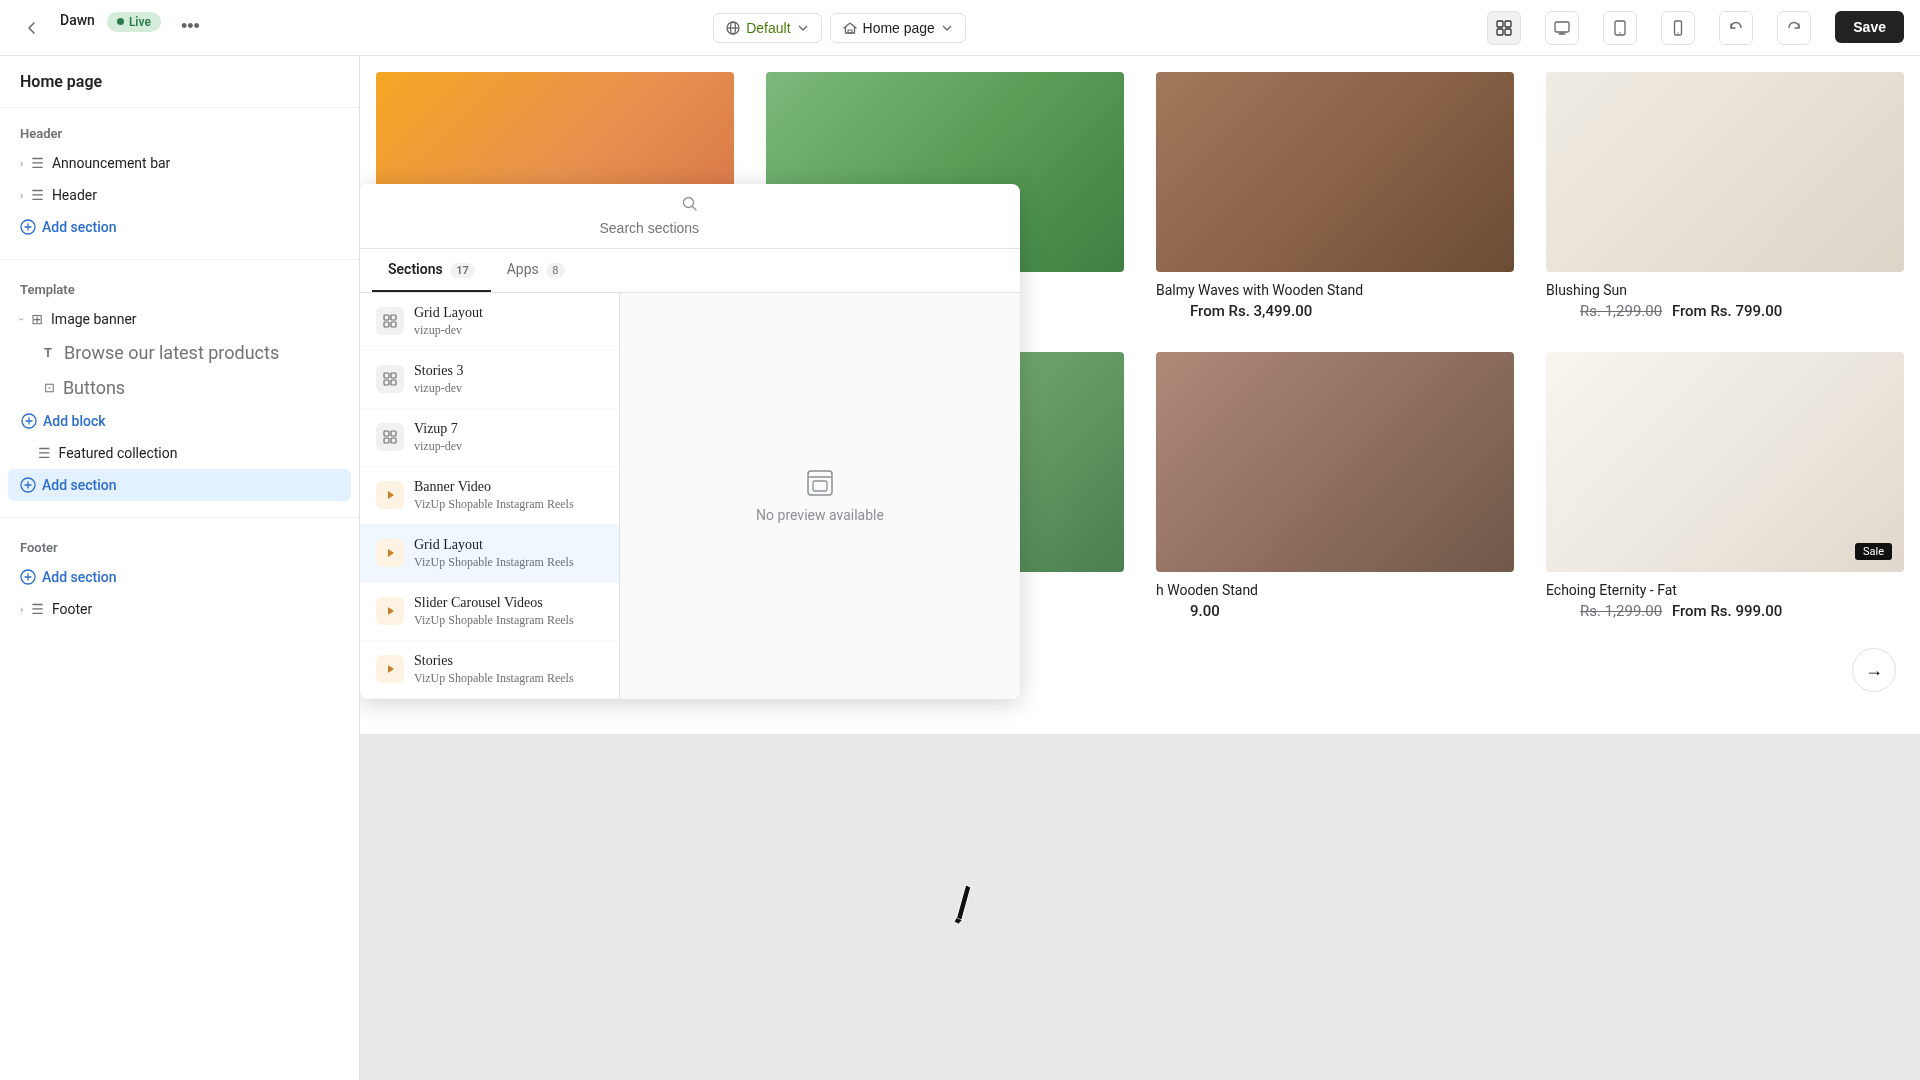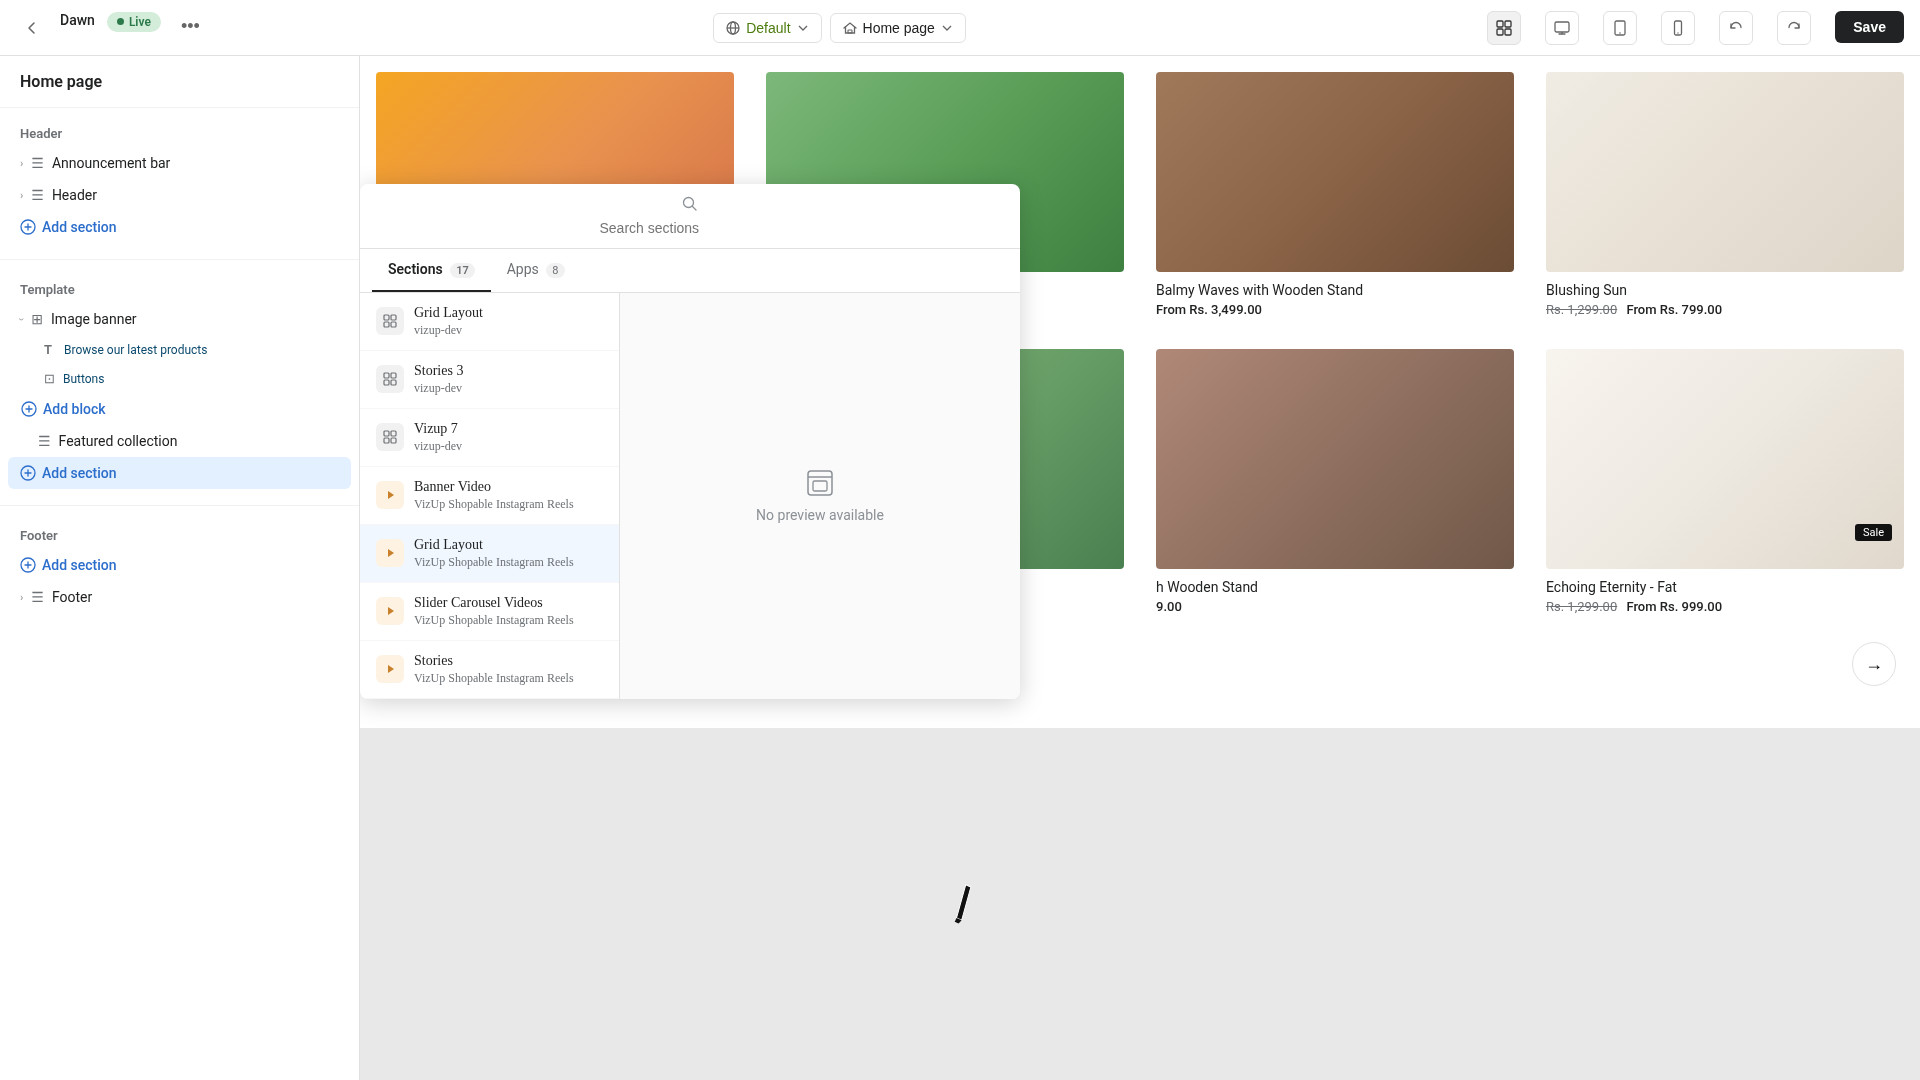--- a/index.html
+++ b/index.html
@@ -29,32 +29,32 @@
     .sidebar-header { padding: 16px 20px; font-size: 16px; font-weight: 600; color: #202223; border-bottom: 1px solid #f1f1f1; }
     .sidebar-section { padding: 12px 0; }
     .sidebar-section-title { padding: 6px 20px; font-size: 13px; font-weight: 600; color: #6d7175; text-transform: none; }
     .sidebar-item { display: flex; align-items: center; gap: 8px; padding: 8px 20px; cursor: pointer; }
     .sidebar-item .chevron { color: #8c9196; font-size: 11px; }
     .sidebar-item .item-icon { color: #6d7175; font-size: 14px; }
     .sidebar-item .item-label { font-size: 14px; color: #202223; }
     .add-section-btn { display: flex; align-items: center; gap: 6px; padding: 8px 20px; cursor: pointer; color: #2c6ecb; font-size: 14px; font-weight: 500; }
     .add-section-btn.active { background: #e3f0ff; border-radius: 6px; margin: 0 8px; padding: 8px 12px; }
     .sub-item { display: flex; align-items: center; gap: 8px; padding: 7px 20px 7px 44px; cursor: pointer; }
-    .sub-item .item-label { font-size: 12px; color: #0c4a6e; }
+    .sub-item .item-label { font-size: 18px; color: #737373; }
     .divider { height: 1px; background: #f1f1f1; margin: 4px 0; }
 
     
     .canvas { flex: 1; background: #e8e8e8; overflow: auto; position: relative; }
 
     
     .product-grid { display: grid; grid-template-columns: repeat(4, 1fr); gap: 0; background: #fff; }
     .product-card { padding: 16px; background: #fff; }
     .product-img-placeholder { width: 100%; height: 220px; border-radius: 4px; margin-bottom: 10px; }
     .product-name { font-size: 14px; color: #202223; margin-bottom: 4px; }
-    .product-price { font-size: 13px; color: #6d7175; }
+    .product-price { font-size: 15px; color: #6d7175; margin-left: 34px; }
     .product-price .original { text-decoration: line-through; margin-right: 6px; }
     .product-price .current { color: #202223; font-weight: 500; }
     .sale-badge { background: #111; color: #fff; font-size: 11px; padding: 2px 8px; border-radius: 3px; display: inline-block; margin-bottom: 4px; }
 
     
     .img-warm-orange { background: linear-gradient(135deg, #f5a623 0%, #e8924e 50%, #d4714a 100%); }
     .img-green { background: linear-gradient(135deg, #7cb87a 0%, #5a9e58 50%, #3d8040 100%); }
     .img-brown { background: linear-gradient(135deg, #a0785a 0%, #8b6347 50%, #6b4c35 100%); }
     .img-light { background: linear-gradient(135deg, #f0ece4 0%, #e8e0d4 50%, #ddd5c8 100%); }
 
@@ -303,21 +303,21 @@
         <div class="product-card">
           <div class="product-img-placeholder" style="height:220px; border-radius:4px; background: linear-gradient(135deg, #b08878 0%, #907060 50%, #705848 100%);"></div>
           <div class="product-name">h Wooden Stand</div>
           <div class="product-price">
             <span class="current">9.00</span>
           </div>
         </div>
         <div class="product-card">
           <div style="position:relative;">
             <div class="product-img-placeholder" style="height:220px; border-radius:4px; background: linear-gradient(135deg, #f8f4ee 0%, #ede8e0 50%, #e0d8cc 100%);"></div>
-            <div style="position:absolute; bottom:24px; right:12px;">
+            <div style="position:absolute; bottom:8px; right:12px;">
               <div class="sale-badge">Sale</div>
             </div>
           </div>
           <div class="product-name">Echoing Eternity - Fat</div>
           <div class="product-price">
             <span class="original">Rs. 1,299.00</span>
             <span class="current">From Rs. 999.00</span>
           </div>
         </div>
       </div>

